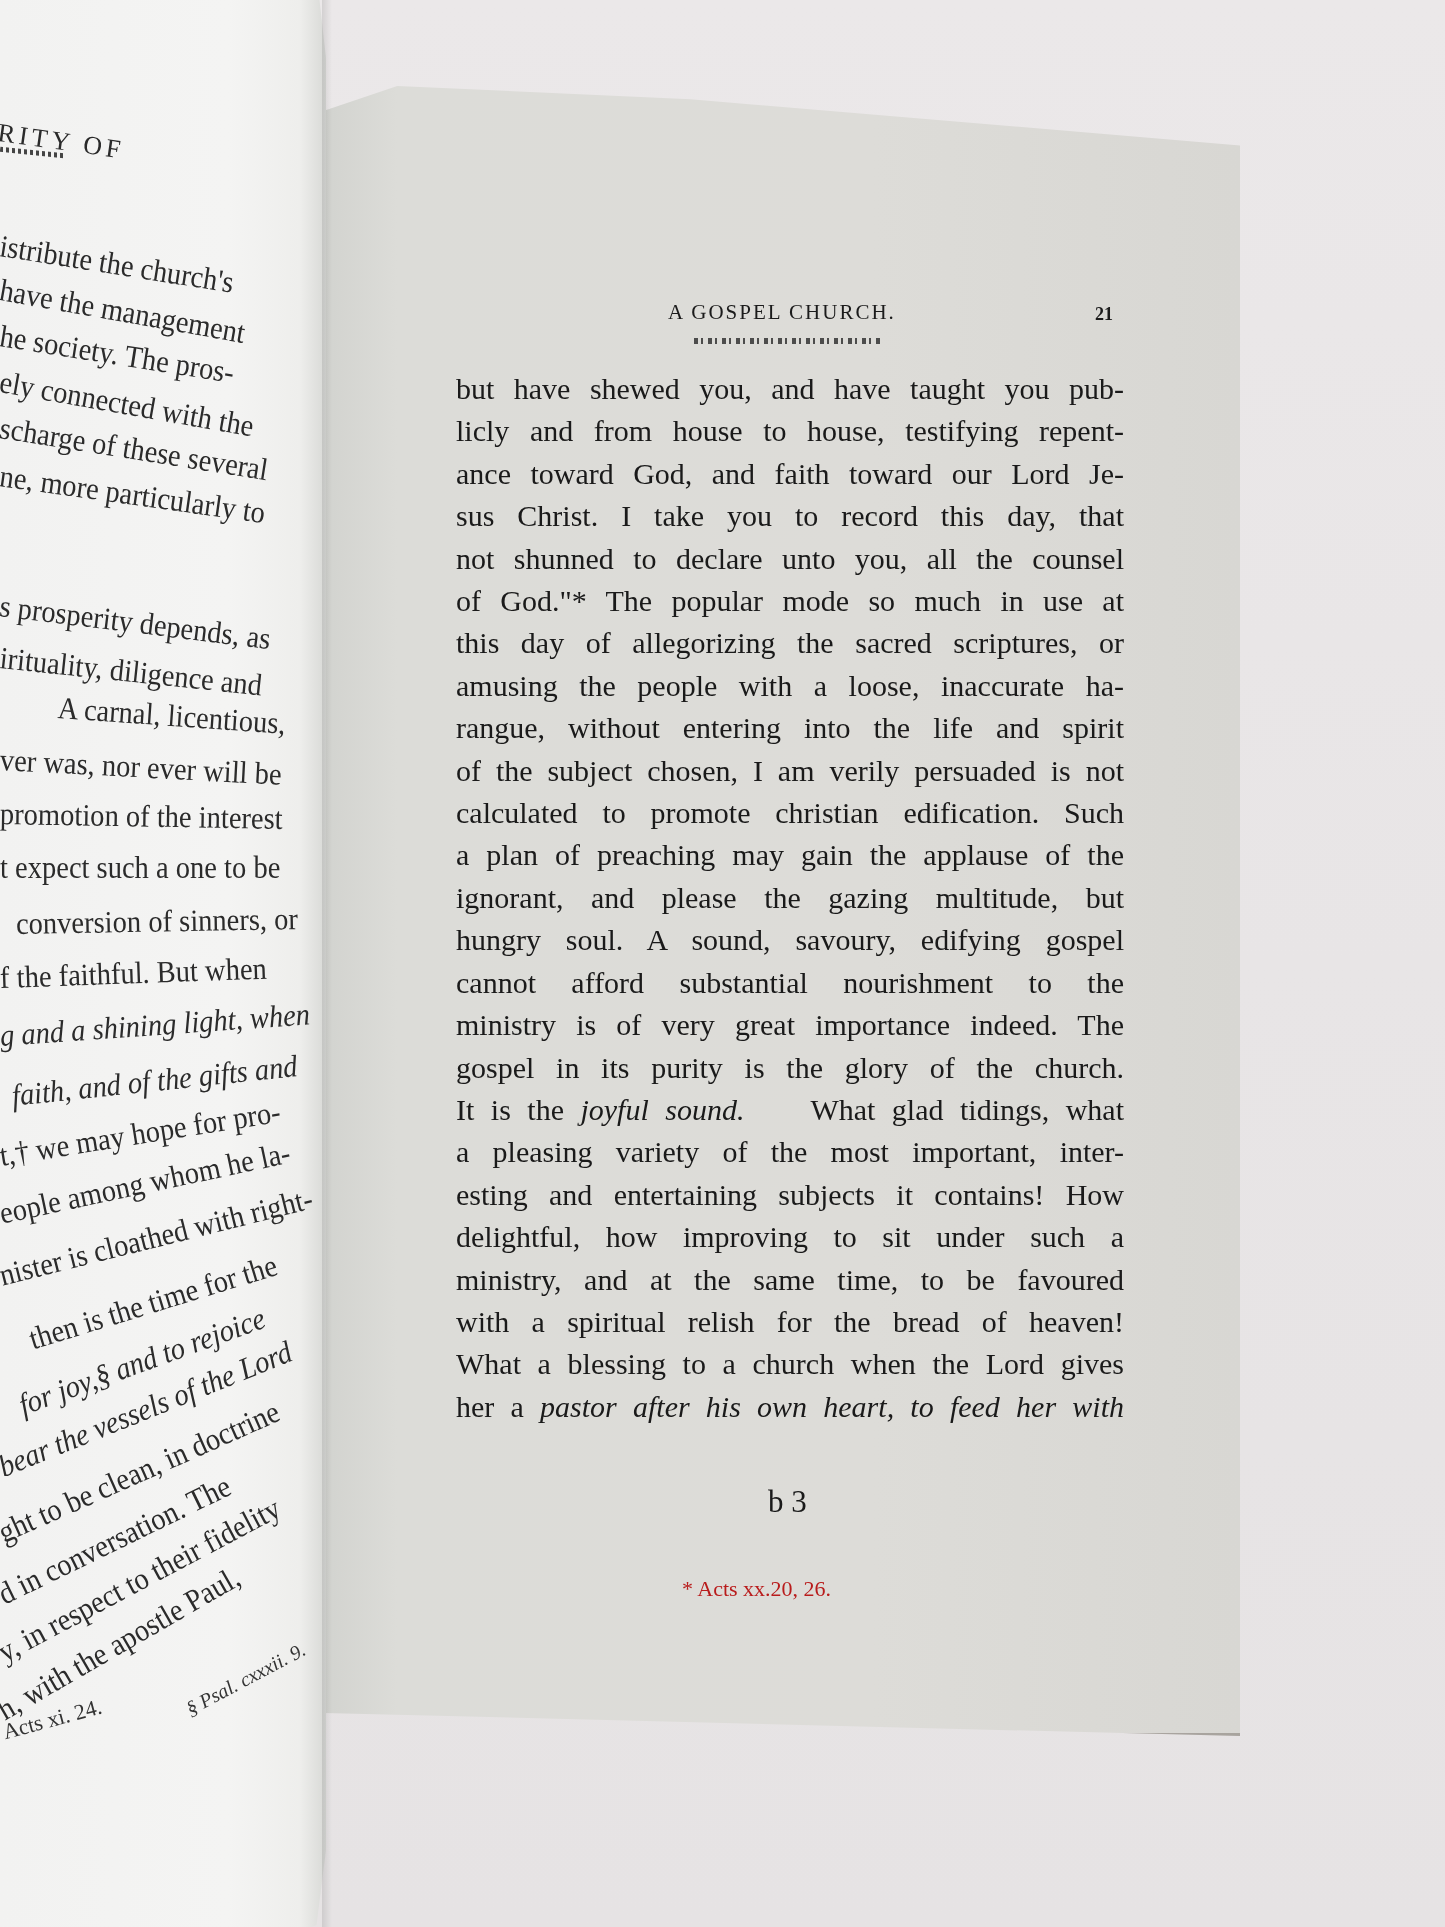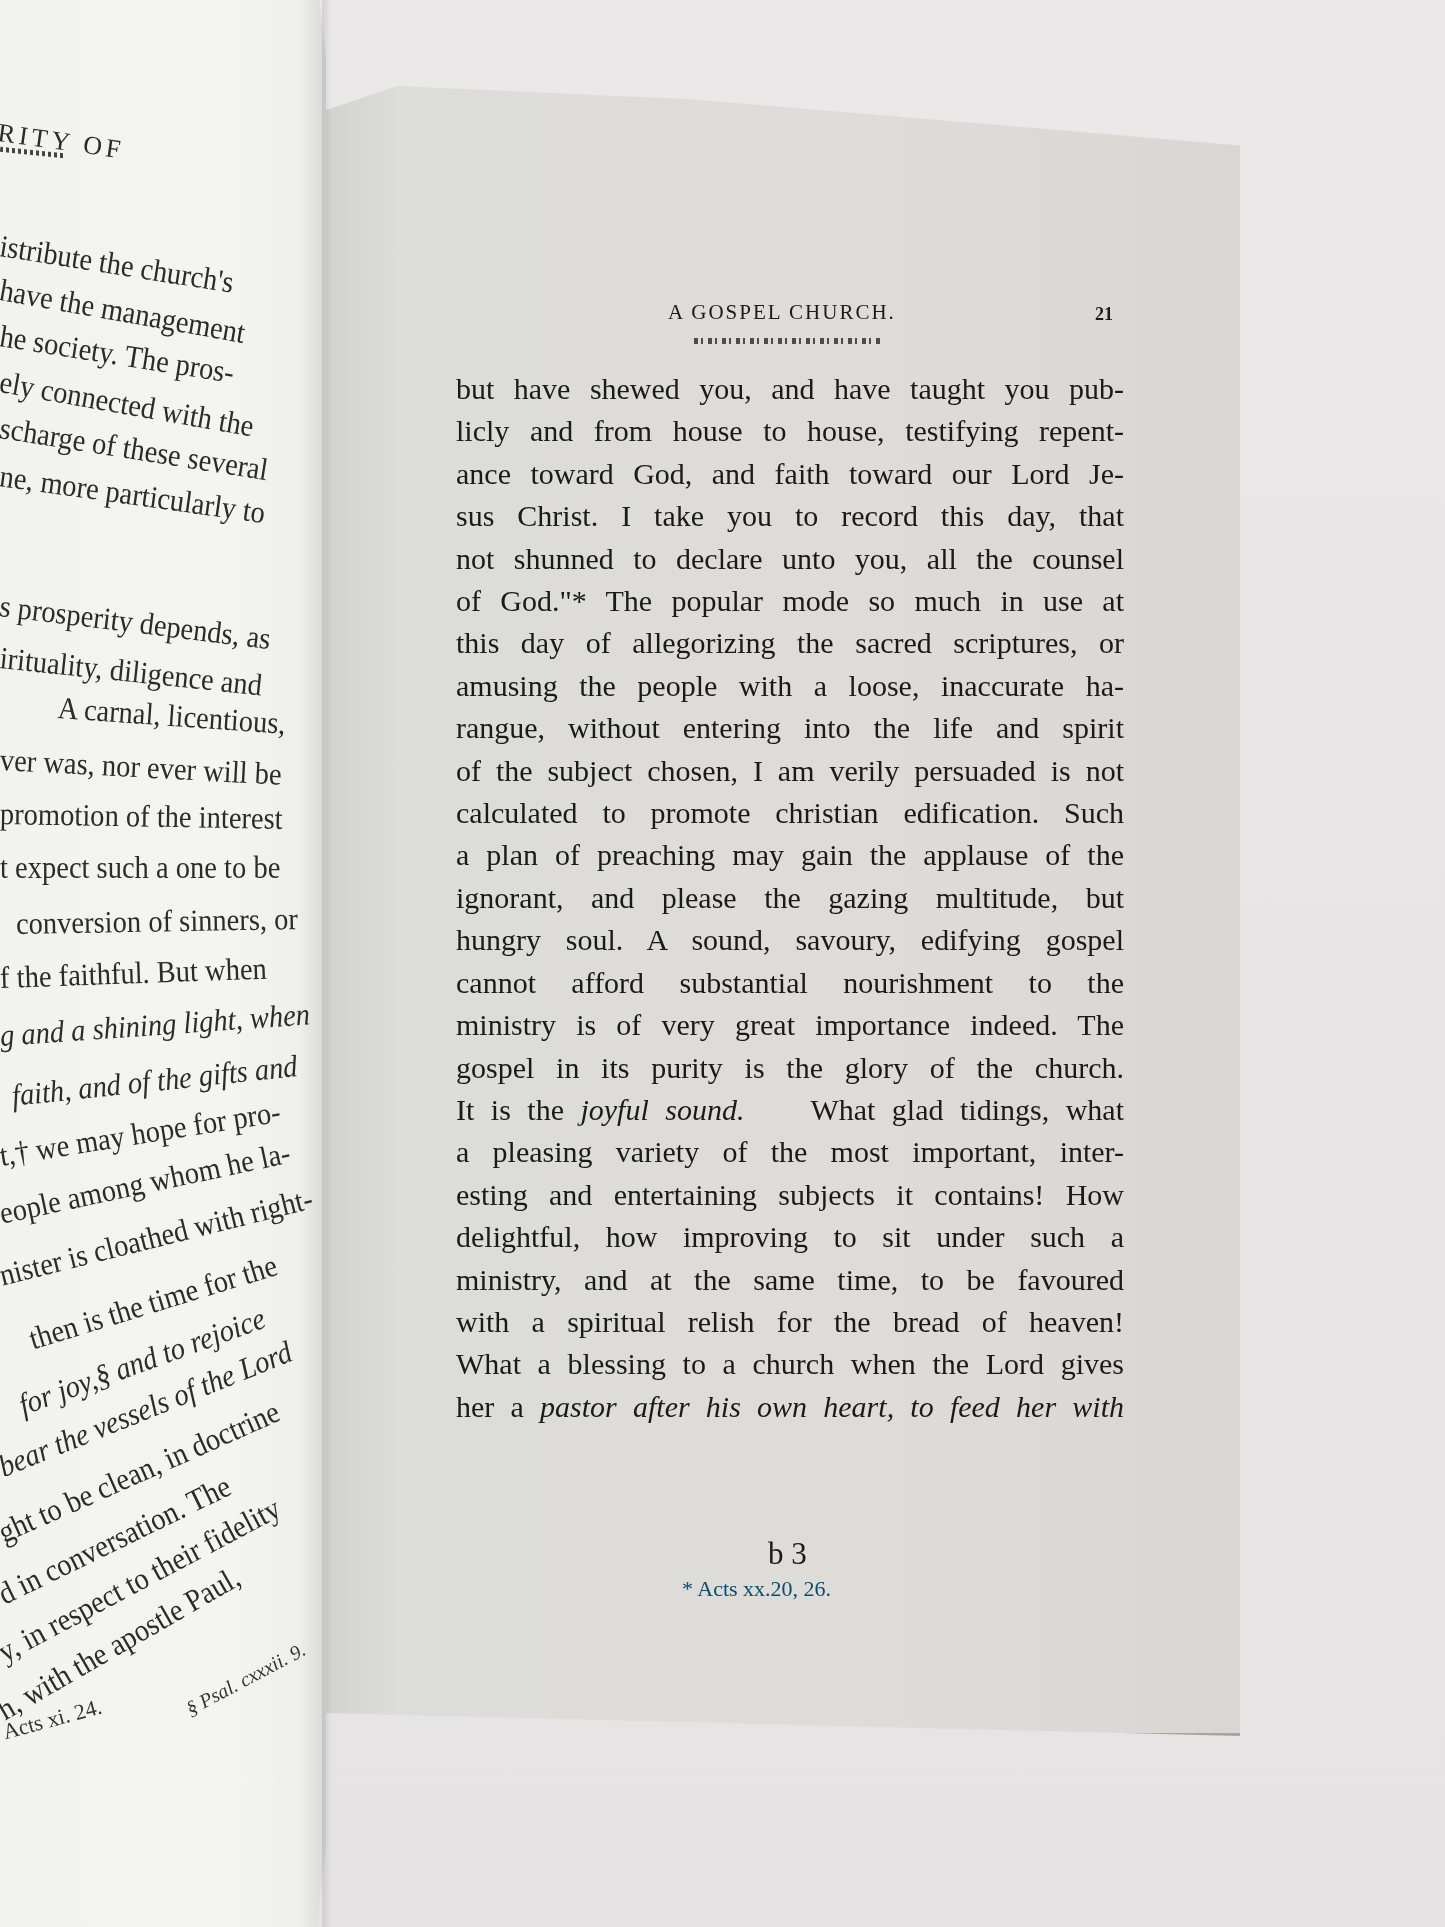--- a/index.html
+++ b/index.html
@@ -35,24 +35,24 @@
     background:repeating-linear-gradient(90deg,#333 0 4px,transparent 4px 7px,#333 7px 9px,transparent 9px 14px);
     opacity:0.85;
   }
   .body-text {
     position:absolute; left:456px; top:368px; width:668px;
     color:#1a1a1a; font-size:30px; line-height:42.4px;
   }
   .body-text .line { display:block; text-align:justify; text-align-last:justify; white-space:nowrap; }
   .body-text .line.last { text-align-last:justify; }
   .signature {
-    position:absolute; left:768px; top:1536px; font-size:31px; color:#1a1a1a;
+    position:absolute; left:768px; top:1484px; font-size:31px; color:#1a1a1a;
   }
   .footnote {
-    position:absolute; left:682px; top:1576px; font-size:22px; color:#0c4a6e;text-align:center;
+    position:absolute; left:682px; top:1576px; font-size:22px; color:#b91c1c;text-align:center;
   }
   
   .left-page {
     position:absolute; left:0; top:0; width:326px; height:1927px;
     background:linear-gradient(90deg,#f2f2f1 0%,#f4f4f3 70%,#eeeeec 92%,#d8d9d6 100%);
     border-radius:0 0 18px 0;
     clip-path:polygon(0 0, 98% 0, 100% 3%, 100% 96%, 97% 100%, 0 100%);
   }
   .left-head {
     position:absolute; left:0; top:118px; font-size:26px; letter-spacing:4px; color:#2a2a2a;

